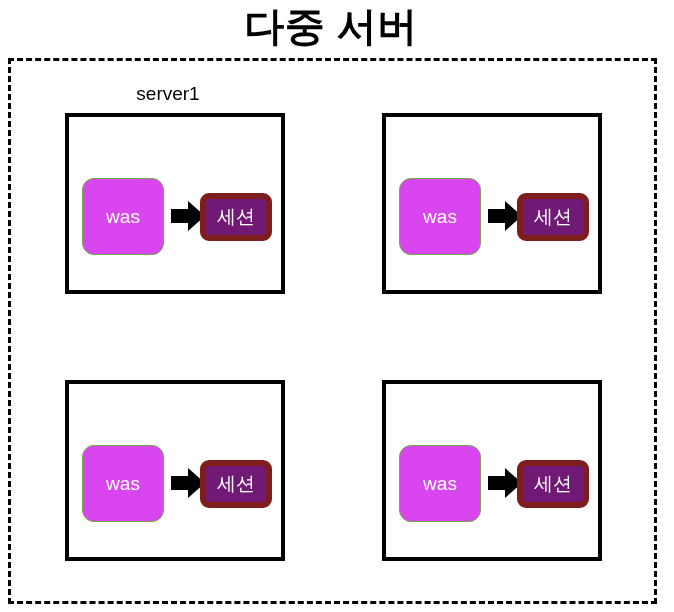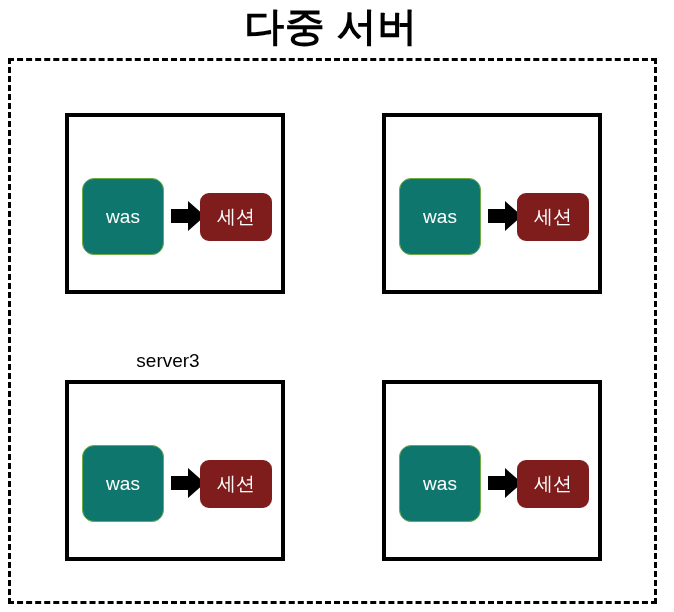--- a/index.html
+++ b/index.html
@@ -89,21 +89,21 @@
     width: 200px;
     height: 78px;
   }
 
   .was-box {
     position: absolute;
     left: 0;
     top: 0;
     width: 82px;
     height: 77px;
-    background: #0f766e;
+    background: #d946ef;
     border: 1px solid #6FAC46;
     border-radius: 12px;
     box-sizing: border-box;
     display: flex;
     align-items: center;
     justify-content: center;
   }
   .was-label {
     font-size: 19px;
     color: #ffffff;
@@ -120,21 +120,21 @@
     height: 34px;
   }
   .flow-arrow svg { display: block; }
 
   .session-box {
     position: absolute;
     left: 118px;
     top: 15px;
     width: 72px;
     height: 48px;
-    background: #7f1d1d;
+    background: #701a75;
     border: 6px solid #7f1d1d;
     border-radius: 9px;
     box-sizing: border-box;
     display: flex;
     align-items: center;
     justify-content: center;
   }
   .session-label {
     font-size: 19px;
     color: #ffffff;
@@ -145,20 +145,21 @@
 </head>
 <body>
 
 <div id="canvas">
 
   <div class="diagram-title">다중 서버</div>
 
   <div class="cluster-boundary"></div>
 
   <div class="server-node pos-0">
+    <div class="server-label">server1</div>
     <div class="server-box">
       <div class="node-row">
         <div class="was-box">
           <span class="was-label">was</span>
         </div>
         <div class="flow-arrow">
           <svg width="34" height="34" viewBox="0 0 34 34" aria-hidden="true">
             <polygon points="0,10 17,10 17,2 34,17 17,32 17,24 0,24" fill="#000000"></polygon>
           </svg>
         </div>
@@ -181,21 +182,20 @@
           </svg>
         </div>
         <div class="session-box">
           <span class="session-label">세션</span>
         </div>
       </div>
     </div>
   </div>
 
   <div class="server-node pos-2">
-    <div class="server-label">server3</div>
     <div class="server-box">
       <div class="node-row">
         <div class="was-box">
           <span class="was-label">was</span>
         </div>
         <div class="flow-arrow">
           <svg width="34" height="34" viewBox="0 0 34 34" aria-hidden="true">
             <polygon points="0,10 17,10 17,2 34,17 17,32 17,24 0,24" fill="#000000"></polygon>
           </svg>
         </div>

